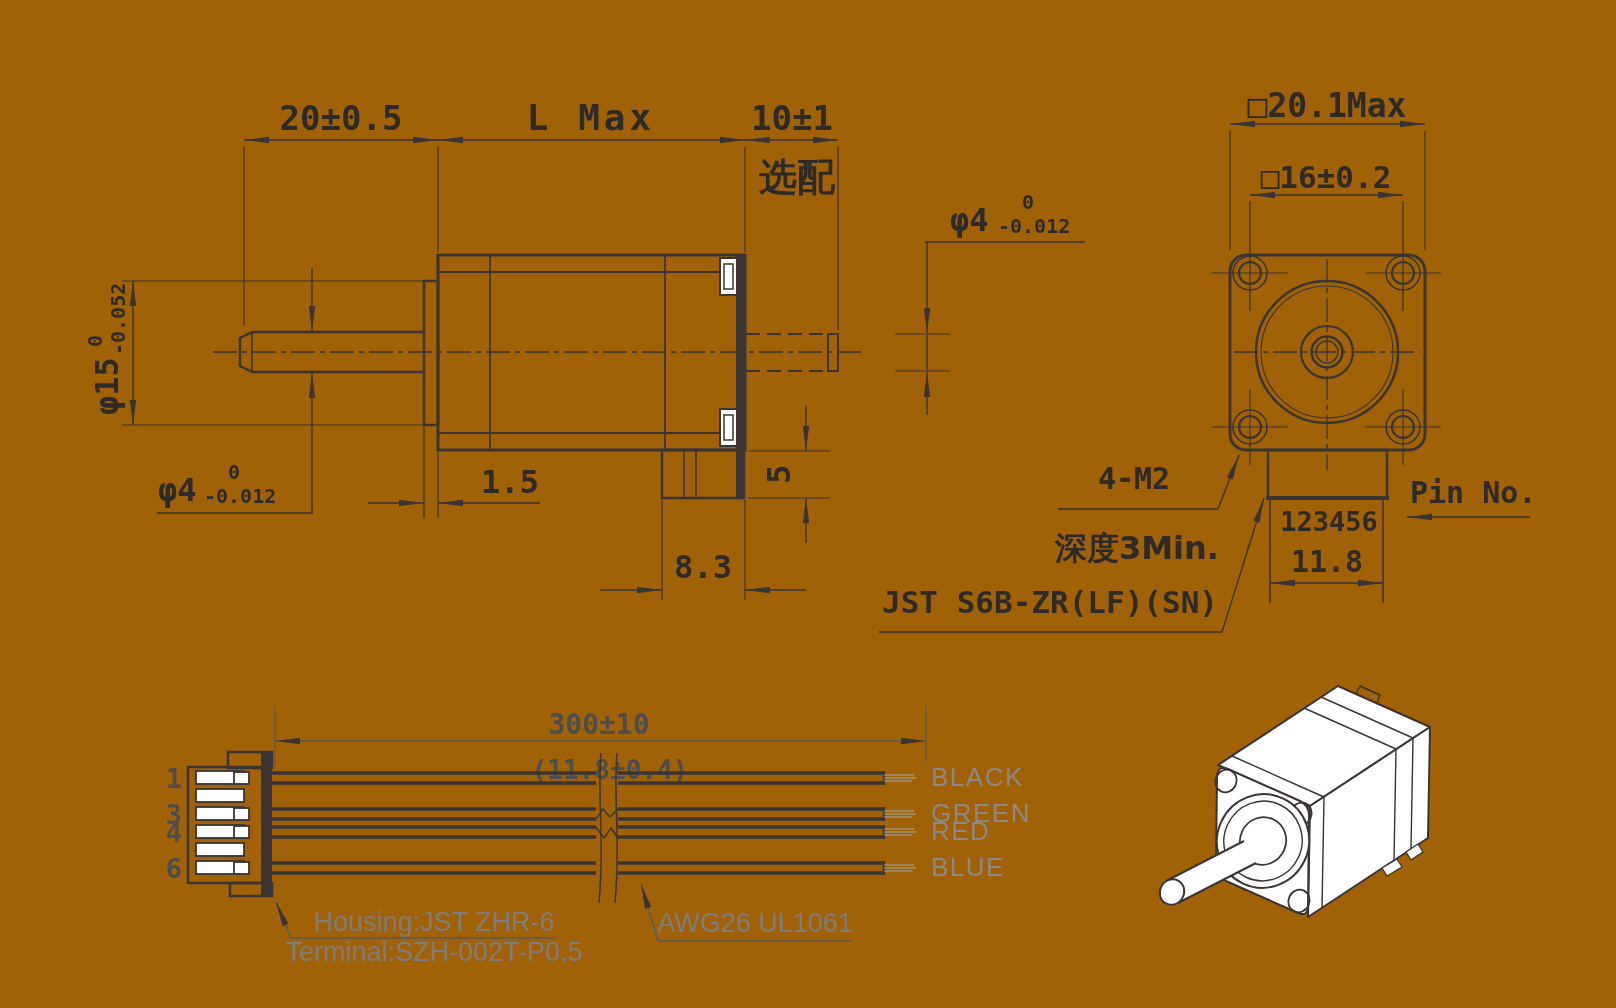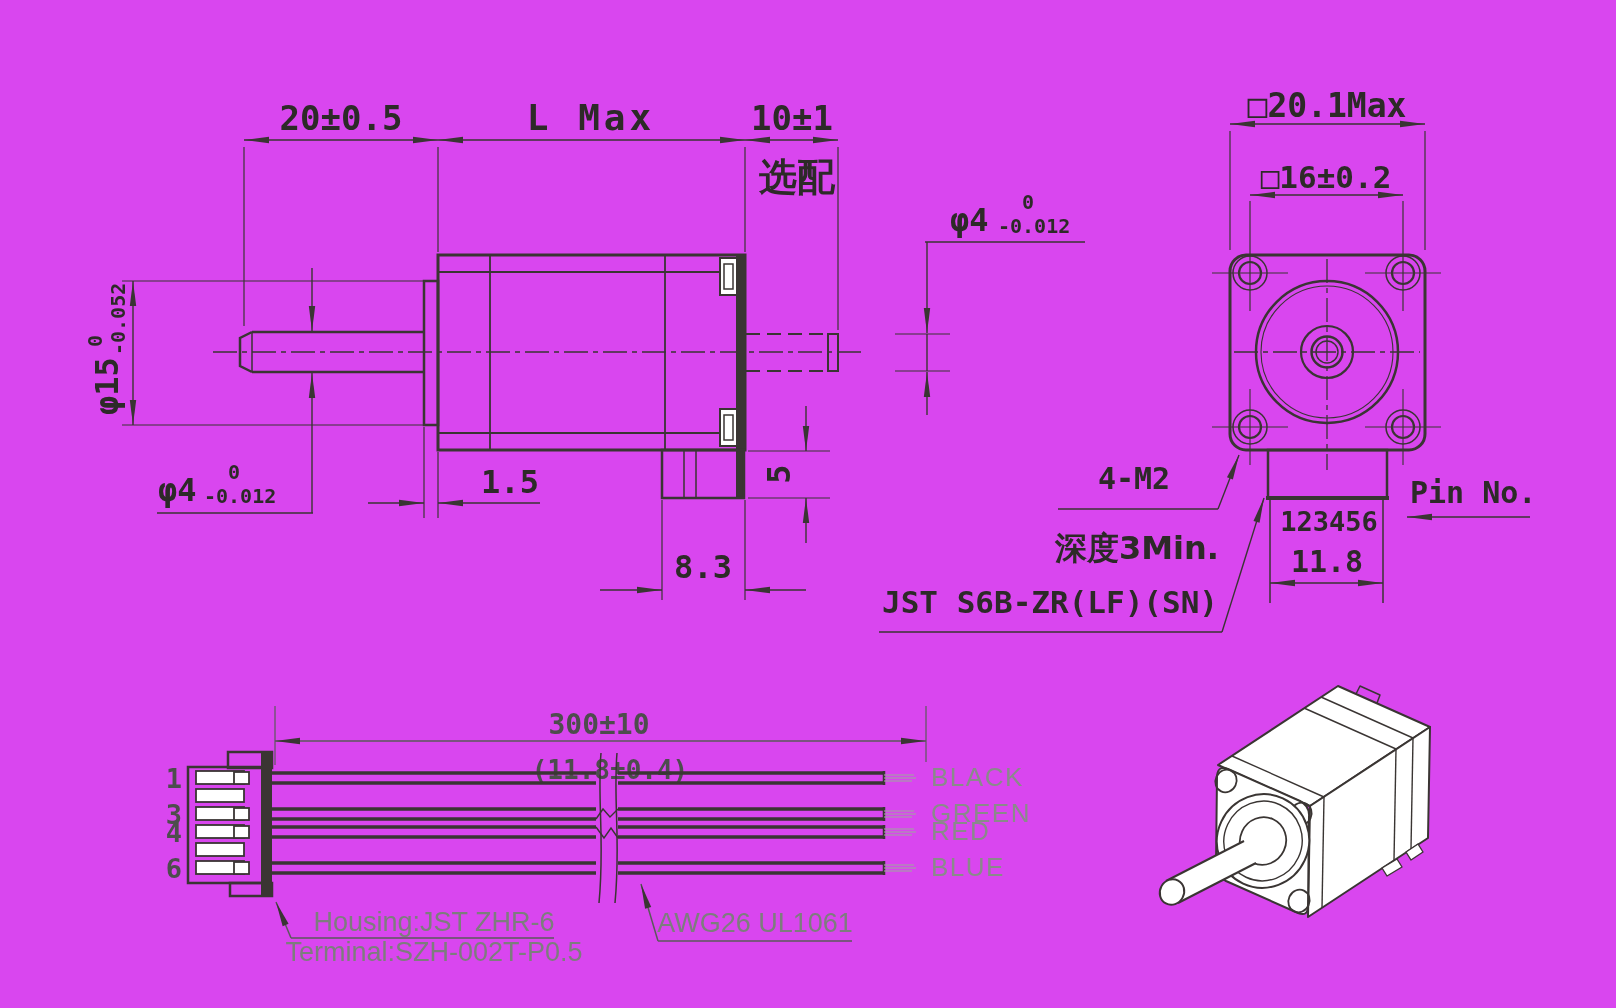--- a/index.html
+++ b/index.html
@@ -1,16 +1,16 @@
 <!DOCTYPE html>
 <html><head>
 <meta charset="utf-8">
 <style>
   html,body{margin:0;padding:0;background:#ffffff;}
-  #stage{position:relative;width:1616px;height:1008px;background:#d946ef;overflow:hidden;}
+  #stage{position:relative;width:1616px;height:1008px;background:#a16207;overflow:hidden;}
   svg{position:absolute;left:0;top:0;}
   .ln{stroke:#3a3533;fill:none;}
   .w30{stroke-width:3}.w25{stroke-width:2.5}.w22{stroke-width:2.2}.w20{stroke-width:2}
   .w18{stroke-width:1.8}.w15{stroke-width:1.5}.w14{stroke-width:1.4}.w12{stroke-width:1.2}.w11{stroke-width:1.1}
   .dash{stroke-dasharray:14 7;}
   .cl{stroke-dasharray:24 5 5 5;stroke-width:1.3;}
   .wf{fill:#ffffff;}
   .fillln{fill:#3a3533;stroke:none;}
   text{font-family:"DejaVu Sans Mono","Liberation Mono",monospace;font-weight:bold;fill:#2d2a28;}
   .cjk{font-family:"DejaVu Sans","Liberation Sans",sans-serif;font-weight:bold;}

